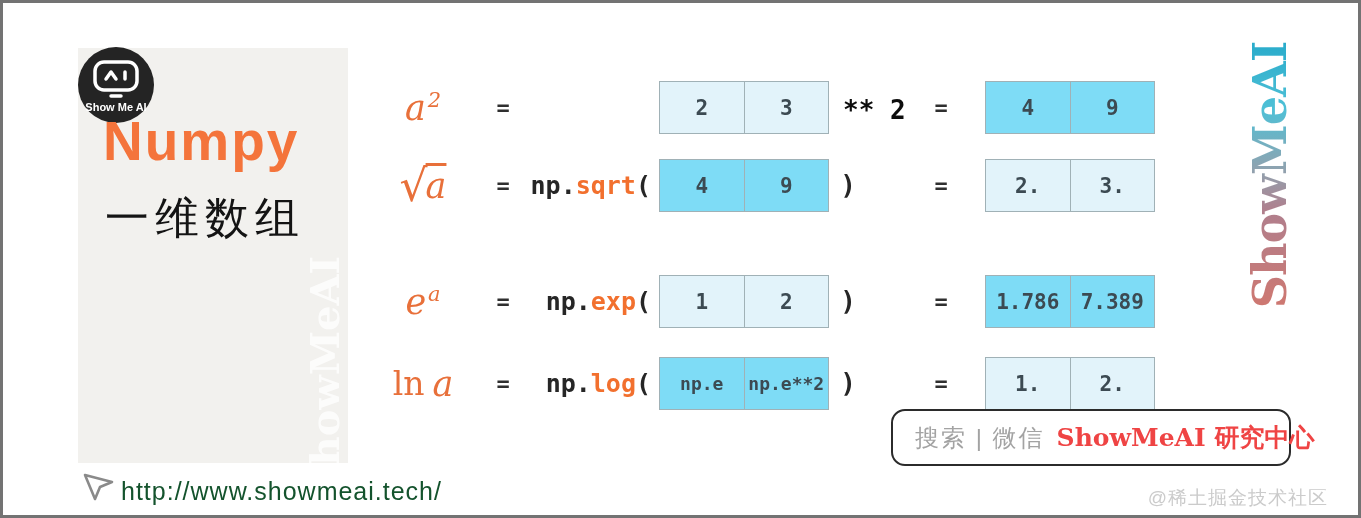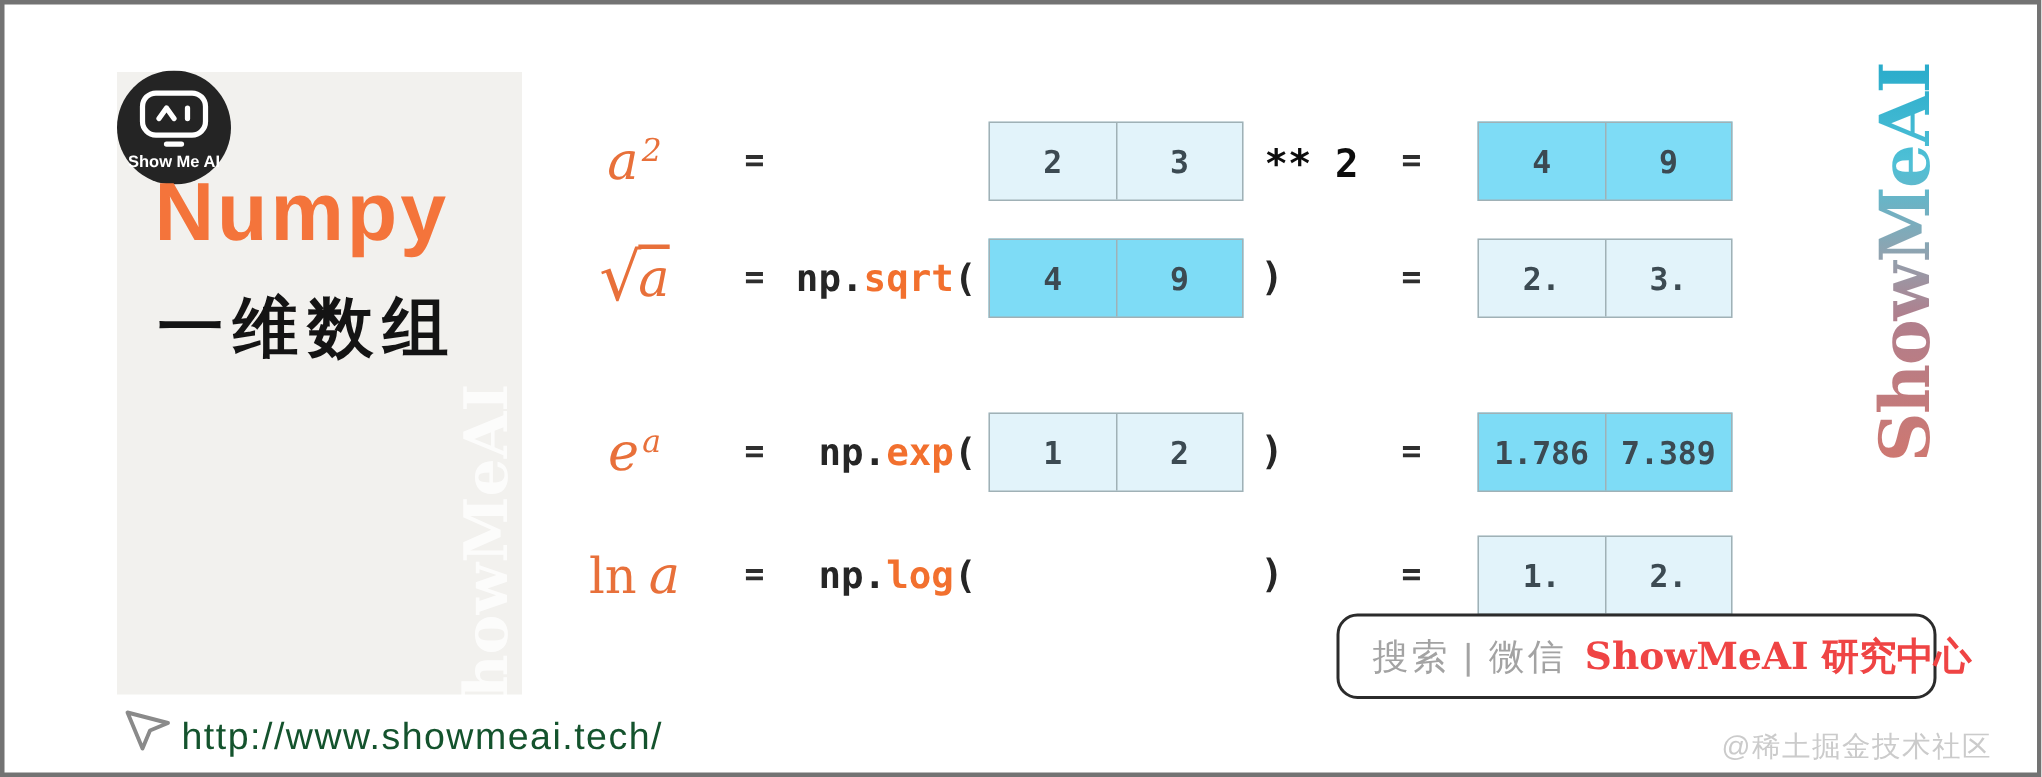--- a/index.html
+++ b/index.html
@@ -5,21 +5,21 @@
   html,body{margin:0;padding:0;background:#fff;}
   .frame{position:relative;width:1361px;height:518px;box-sizing:border-box;
          border:3px solid #737373;background:#ffffff;overflow:hidden;
          font-family:"Liberation Sans",sans-serif;}
 
   
   .panel{position:absolute;left:75px;top:45px;width:270px;height:415px;background:#f2f1ee;}
   .logo{position:absolute;left:75px;top:44px;width:76px;height:76px;}
   .panel-title{position:absolute;left:100px;top:106px;font-size:55px;font-weight:700;
                letter-spacing:2px;color:#f4743b;}
-  .panel-sub1{position:absolute;left:102px;top:186px;font-size:44px;font-weight:700;
+  .panel-sub1{position:absolute;left:102px;top:186px;font-size:44px;font-weight:400;
               letter-spacing:6px;color:#141414;}
   .panel-sub2{position:absolute;left:102px;top:318px;font-size:44px;font-weight:900;
               letter-spacing:6px;color:#595959;}
   .panel-watermark{position:absolute;left:202px;top:348px;width:240px;height:48px;
      transform:rotate(-90deg);text-align:center;font-family:"DejaVu Serif",serif;
      font-weight:700;font-size:40px;color:rgba(255,255,255,0.78);line-height:48px;}
 
   
   .side-watermark{position:absolute;left:1117px;top:147px;width:300px;height:50px;
      transform:rotate(-90deg);text-align:center;font-family:"DejaVu Serif",serif;
@@ -146,20 +146,24 @@
   </div>
 
   <div class="lbl" style="top:354px">
     <span class="ln">ln</span>
       <span class="it">a</span>
   </div>
   <div class="eq" style="left:482px;top:354px">=</div>
   <div class="func" style="top:354px">
     <span>np.</span><span class="fname">log</span><span>(</span>
   </div>
+  <div class="arr cyan small" style="left:656px;top:354px">
+    <div class="cell">np.e</div>
+    <div class="cell">np.e**2</div>
+  </div>
   <div class="paren" style="top:354px">)</div>
   <div class="eq" style="left:920px;top:354px">=</div>
   <div class="arr light" style="left:982px;top:354px">
     <div class="cell">1.</div>
     <div class="cell">2.</div>
   </div>
 
   <div class="search-pill">
     <svg width="30" height="30" viewBox="0 0 30 30">
       <circle cx="13" cy="13" r="9" fill="none" stroke="#9aa0a6" stroke-width="2.4"></circle>

